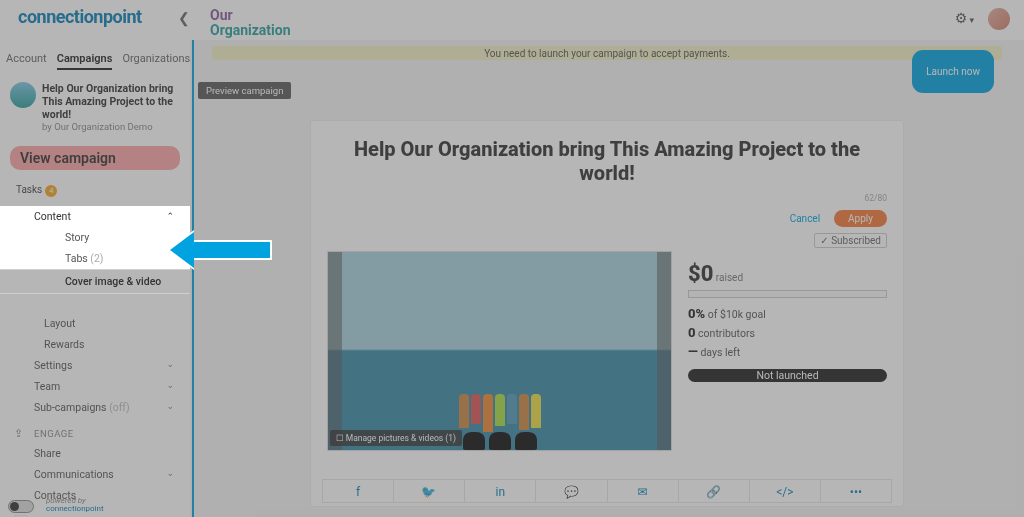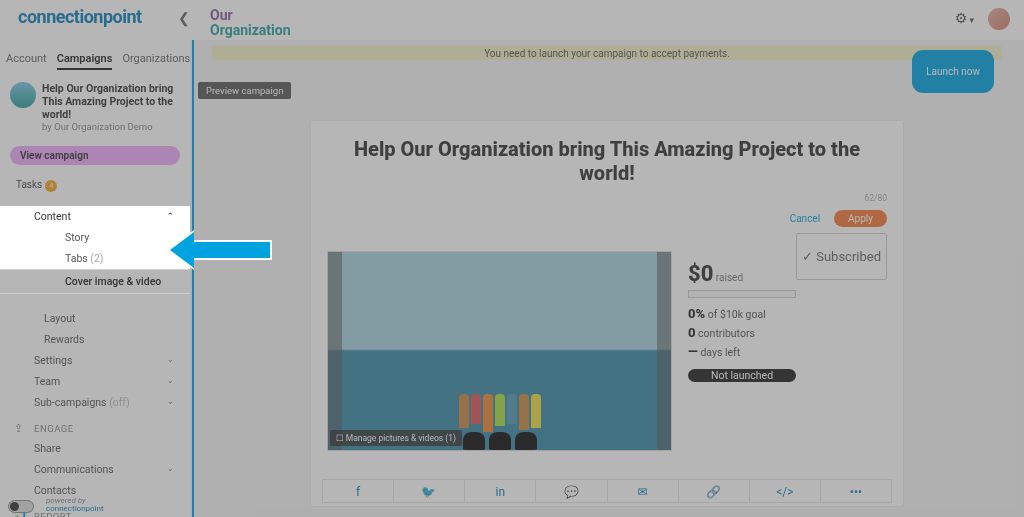--- a/index.html
+++ b/index.html
@@ -23,21 +23,21 @@
 .gear::after { content: " ▾"; font-size: 9px; }
 .avatar { position: absolute; top: 8px; right: 14px; width: 22px; height: 22px; border-radius: 50%; background: linear-gradient(135deg,#e8b0a0,#d08070); }
 
 
 .sidebar { position: absolute; top: 74px; left: 0; width: 190px; bottom: 0; font-size: 11px; color: #555; }
 .campaign-head { display: flex; gap: 6px; padding: 8px 10px; }
 .campaign-thumb { width: 26px; height: 26px; border-radius: 50%; background: linear-gradient(#7ec8e3,#2a9e9e); flex: 0 0 26px; }
 .campaign-title { font-size: 10.5px; font-weight: 700; color: #333; line-height: 1.25; }
 .campaign-by { font-size: 9.5px; color: #888; }
 
-.view-campaign-btn { margin: 6px 10px 3px; padding: 4px 10px; background: #f0abfc; border-radius: 10px; font-size: 10px; color: #333; font-weight: 600; }
+.view-campaign-btn { margin: 6px 10px 3px; padding: 4px 10px; background: #fca5a5; border-radius: 10px; font-size: 14px; color: #333; font-weight: 600; }
 .tasks-row { margin: 14px 16px 6px; font-size: 10px; color: #444; }
 .tasks-badge { display: inline-block; width: 12px; height: 12px; background: #f5a623; border-radius: 50%; color: #fff; font-size: 8px; text-align: center; line-height: 12px; margin-left: 3px; }
 
 .section-head { padding: 10px 14px 4px 34px; font-size: 9.5px; color: #888; letter-spacing: 0.5px; position: relative; }
 .section-head .sicon { position: absolute; left: 14px; top: 9px; color: #888; font-size: 11px; }
 .nav-item { padding: 4px 14px 4px 34px; font-size: 10.5px; color: #555; position: relative; }
 .nav-item.sub { padding-left: 44px; }
 .nav-item .chev { position: absolute; right: 16px; top: 4px; font-size: 9px; color: #888; }
 .nav-item .dim { color: #bbb; }
 
@@ -68,21 +68,21 @@
 .launch-btn { position: absolute; right: 30px; top: 10px; background: #00a3e0; color: #fff; font-size: 10px; padding: 16px 14px; border-radius: 11px; }
 
 .preview-chip { position: absolute; top: 42px; left: 8px; background: #5a5a5a; color: #fff; font-size: 9.5px; padding: 3px 8px; border-radius: 2px; }
 
 .content-card { position: absolute; top: 80px; left: 120px; right: 120px; bottom: 10px; background: #fff; border: 1px solid #eee; border-radius: 3px; padding: 16px; }
 .campaign-h1 { text-align: center; font-size: 20px; font-weight: 800; color: #333; margin-bottom: 8px; }
 .charcount { text-align: right; font-size: 8.5px; color: #aaa; }
 .actions-row { text-align: right; margin-top: 4px; }
 .cancel-link { font-size: 10px; color: #00a3e0; margin-right: 10px; }
 .apply-btn { display: inline-block; background: #f5793a; color: #fff; font-size: 10px; padding: 3px 14px; border-radius: 10px; }
-.sub-chip { float: right; border: 1px solid #ccc; font-size: 13px; color: #666; padding: 15px 5px; border-radius: 2px; margin-top: 6px; }
+.sub-chip { float: right; border: 1px solid #ccc; font-size: 10px; color: #666; padding: 1px 5px; border-radius: 2px; margin-top: 6px; }
 
 .content-body { display: flex; margin-top: 24px; gap: 16px; }
 .cover-wrap { flex: 0 0 345px; position: relative; }
 .cover { width: 100%; height: 200px; background: linear-gradient(#a8d0de 0%, #a8d0de 49%, #3a8aa8 50%, #3a8aa8 100%); position: relative; overflow: hidden; border: 1px solid #ddd; }
 .thumb-left, .thumb-right { position: absolute; top: 0; width: 14px; height: 100%; background: rgba(90,90,90,0.55); }
 .thumb-left { left: 0; } .thumb-right { right: 0; }
 .figures { position: absolute; bottom: 18px; left: 50%; transform: translateX(-50%); display: flex; gap: 2px; }
 .fig { width: 10px; height: 34px; background: #333; border-radius: 4px 4px 0 0; }
 .fig:nth-child(1){background:#c84;} .fig:nth-child(2){background:#d55;height:30px;} .fig:nth-child(3){background:#e83;height:38px;} .fig:nth-child(4){background:#ad4;height:32px;} .fig:nth-child(5){background:#59b;height:30px;} .fig:nth-child(6){background:#c84;height:36px;} .fig:nth-child(7){background:#ed4;height:34px;}
 .bags { position: absolute; bottom: 0; left: 50%; transform: translateX(-50%); display: flex; gap: 4px; }

